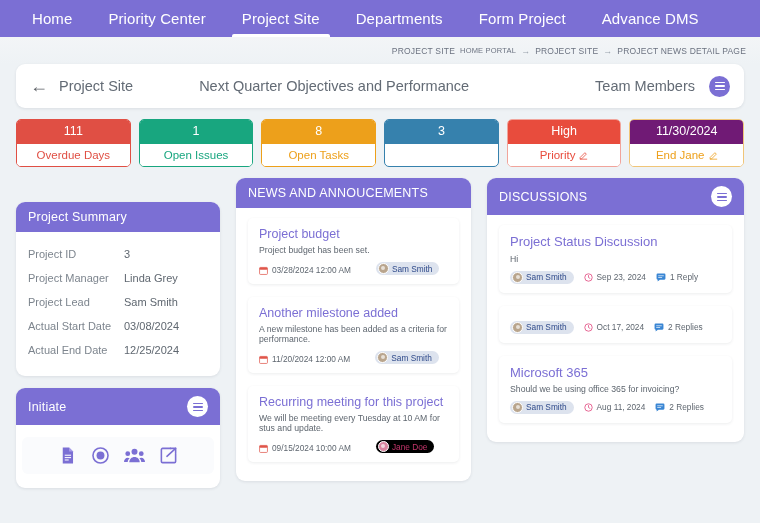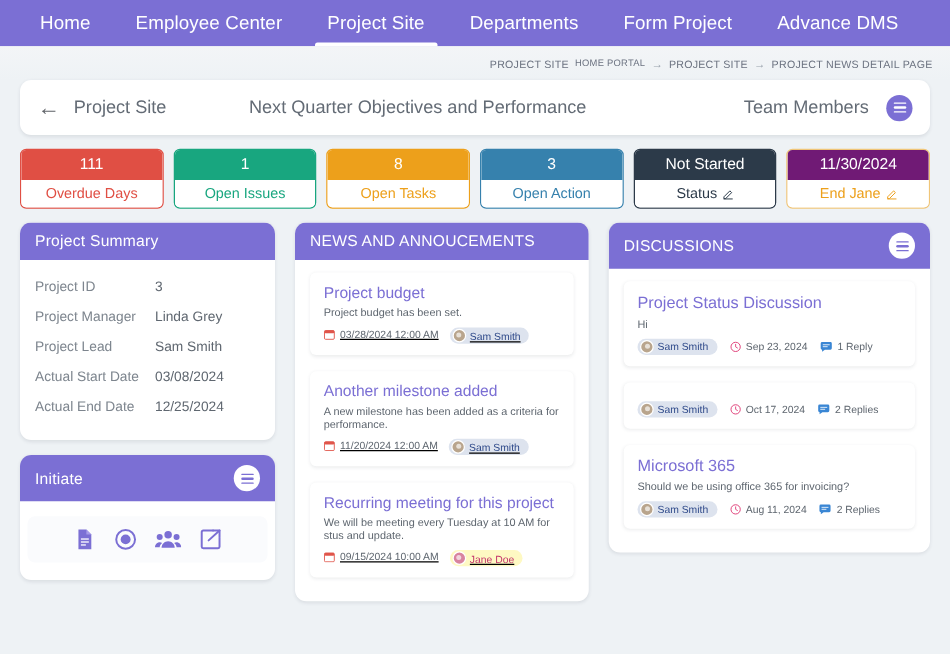--- a/index.html
+++ b/index.html
@@ -114,21 +114,21 @@
     font-size: 11.5px;
     padding: 5px 2px 5px;
     background: #ffffff;
     display: flex; align-items: center; justify-content: center; gap: 4px;
     line-height: 1.1;
   }
   .edit-ico { width: 9px; height: 9px; display: inline-block; }
 
   
   .cols { display: flex; gap: 16px; }
-  .col-left { width: 204px; flex: none; }
+  .col-left { width: 204px; flex: none; margin-top: 24px; }
   .col-mid { width: 235px; flex: none; }
   .col-right { flex: 1; }
 
   .panel { overflow: hidden; margin-bottom: 12px; }
   .panel-head {
     background: #7b6fd4;
     color: #ffffff;
     font-size: 12.5px;
     padding: 8px 12px;
     display: flex; align-items: center; justify-content: space-between;
@@ -154,29 +154,29 @@
   
   .news-item {
     background: #fff;
     border-radius: 5px;
     box-shadow: 0 1px 3px rgba(40,50,70,.09);
     padding: 9px 11px 9px;
     margin-bottom: 13px;
   }
   .news-title { color: #7b6fd4; font-size: 12.5px; margin-bottom: 4px; cursor: pointer; }
   .news-desc { color: #5e666f; font-size: 8.7px; margin-bottom: 7px; }
-  .meta-row { display: flex; align-items: flex-start; gap: 9px; text-decoration: underline; }
+  .meta-row { display: flex; align-items: flex-end; gap: 25px; }
   .meta-date { font-size: 8.3px; color: #5e666f; display: flex; align-items: center; gap: 4px; }
   .chip {
     display: inline-flex; align-items: center; gap: 3px;
     border-radius: 9px; padding: 1px 7px 1px 2px;
     font-size: 8.3px;
   }
   .chip.blue  { background: #dde3ee; color: #2f4a8a; }
-  .chip.pink  { background: #fef9c3; color: #c4356b; }
+  .chip.pink  { background: #000000; color: #c4356b; }
   .avatar {
     width: 11px; height: 11px; border-radius: 50%;
     background: #b9a58d; border: 1px solid #fff;
     display: inline-block; flex: none;
     overflow: hidden; position: relative;
   }
   .avatar.f { background: #d8849f; }
   .avatar::after {
     content: ""; position: absolute; left: 50%; top: 2px;
     width: 4px; height: 4px; border-radius: 50%;
@@ -198,21 +198,21 @@
   .disc-reply { font-size: 8.3px; color: #5e666f; display: flex; align-items: center; gap: 4px; }
 </style>
 </head>
 <body>
 
 <div class="navbar">
   <div class="nav-item">
       <span>Home</span>
     </div>
   <div class="nav-item">
-      <span>Employee Center</span>
+      <span>Priority Center</span>
     </div>
   <div class="nav-item active">
       <span>Project Site</span>
     </div>
   <div class="nav-item">
       <span>Departments</span>
     </div>
   <div class="nav-item">
       <span>Form Project</span>
     </div>
@@ -262,36 +262,33 @@
 
     <div class="kpi" style="border-color:#eda01b">
       <div class="kpi-top" style="background:#eda01b">8</div>
       <div class="kpi-bot" style="color:#eda01b">
         <span>Open Tasks</span>
       </div>
     </div>
 
     <div class="kpi" style="border-color:#3681ad">
       <div class="kpi-top" style="background:#3681ad">3</div>
-      <div class="kpi-bot" style="color:#3681ad">
-        <span>Open Action</span>
-      </div>
-    </div>
-
-    <div class="kpi" style="border-color:#2c3a49">
-      <div class="kpi-top" style="background:#2c3a49">Not Started</div>
-      <div class="kpi-bot" style="color:#2c3a49">
-        <span>Status</span>
-        <svg class="edit-ico" viewBox="0 0 16 16" fill="none" stroke="#2c3a49" stroke-width="1.4">
+    </div>
+
+
+    <div class="kpi" style="border-color:#f1a49b">
+      <div class="kpi-top" style="background:#e84c3d">High</div>
+      <div class="kpi-bot" style="color:#e84c3d">
+        <span>Priority</span>
+        <svg class="edit-ico" viewBox="0 0 16 16" fill="none" stroke="#e84c3d" stroke-width="1.4">
           <path d="M2 11.5V14h2.5L13 5.5 10.5 3z"></path>
             <path d="M1.5 14.5h13"></path>
         </svg>
       </div>
     </div>
-
 
     <div class="kpi" style="border-color:#f0c578">
       <div class="kpi-top" style="background:#701a75">11/30/2024</div>
       <div class="kpi-bot" style="color:#eda01b">
         <span>End Jane</span>
         <svg class="edit-ico" viewBox="0 0 16 16" fill="none" stroke="#eda01b" stroke-width="1.4">
           <path d="M2 11.5V14h2.5L13 5.5 10.5 3z"></path>
             <path d="M1.5 14.5h13"></path>
         </svg>
       </div>

